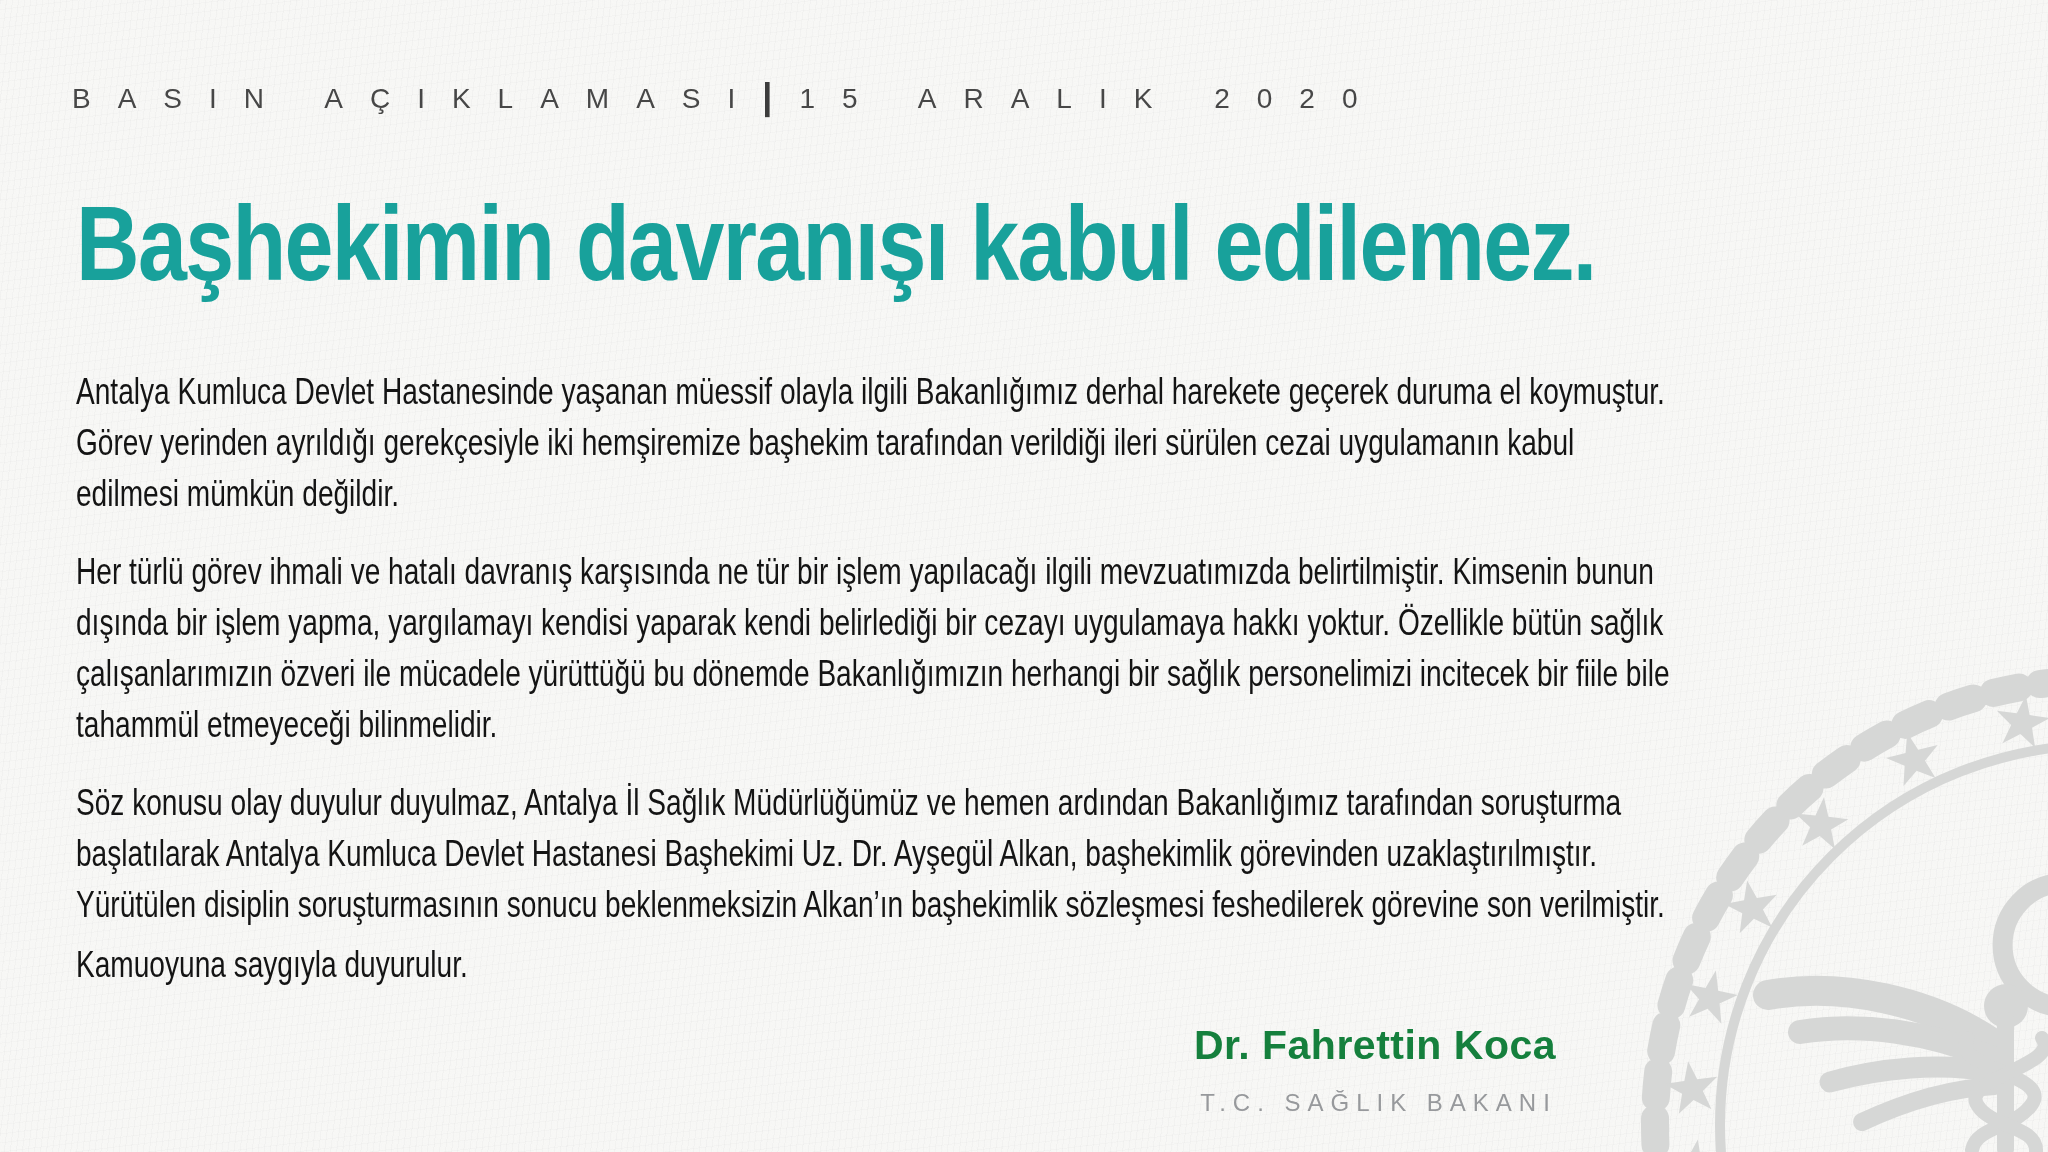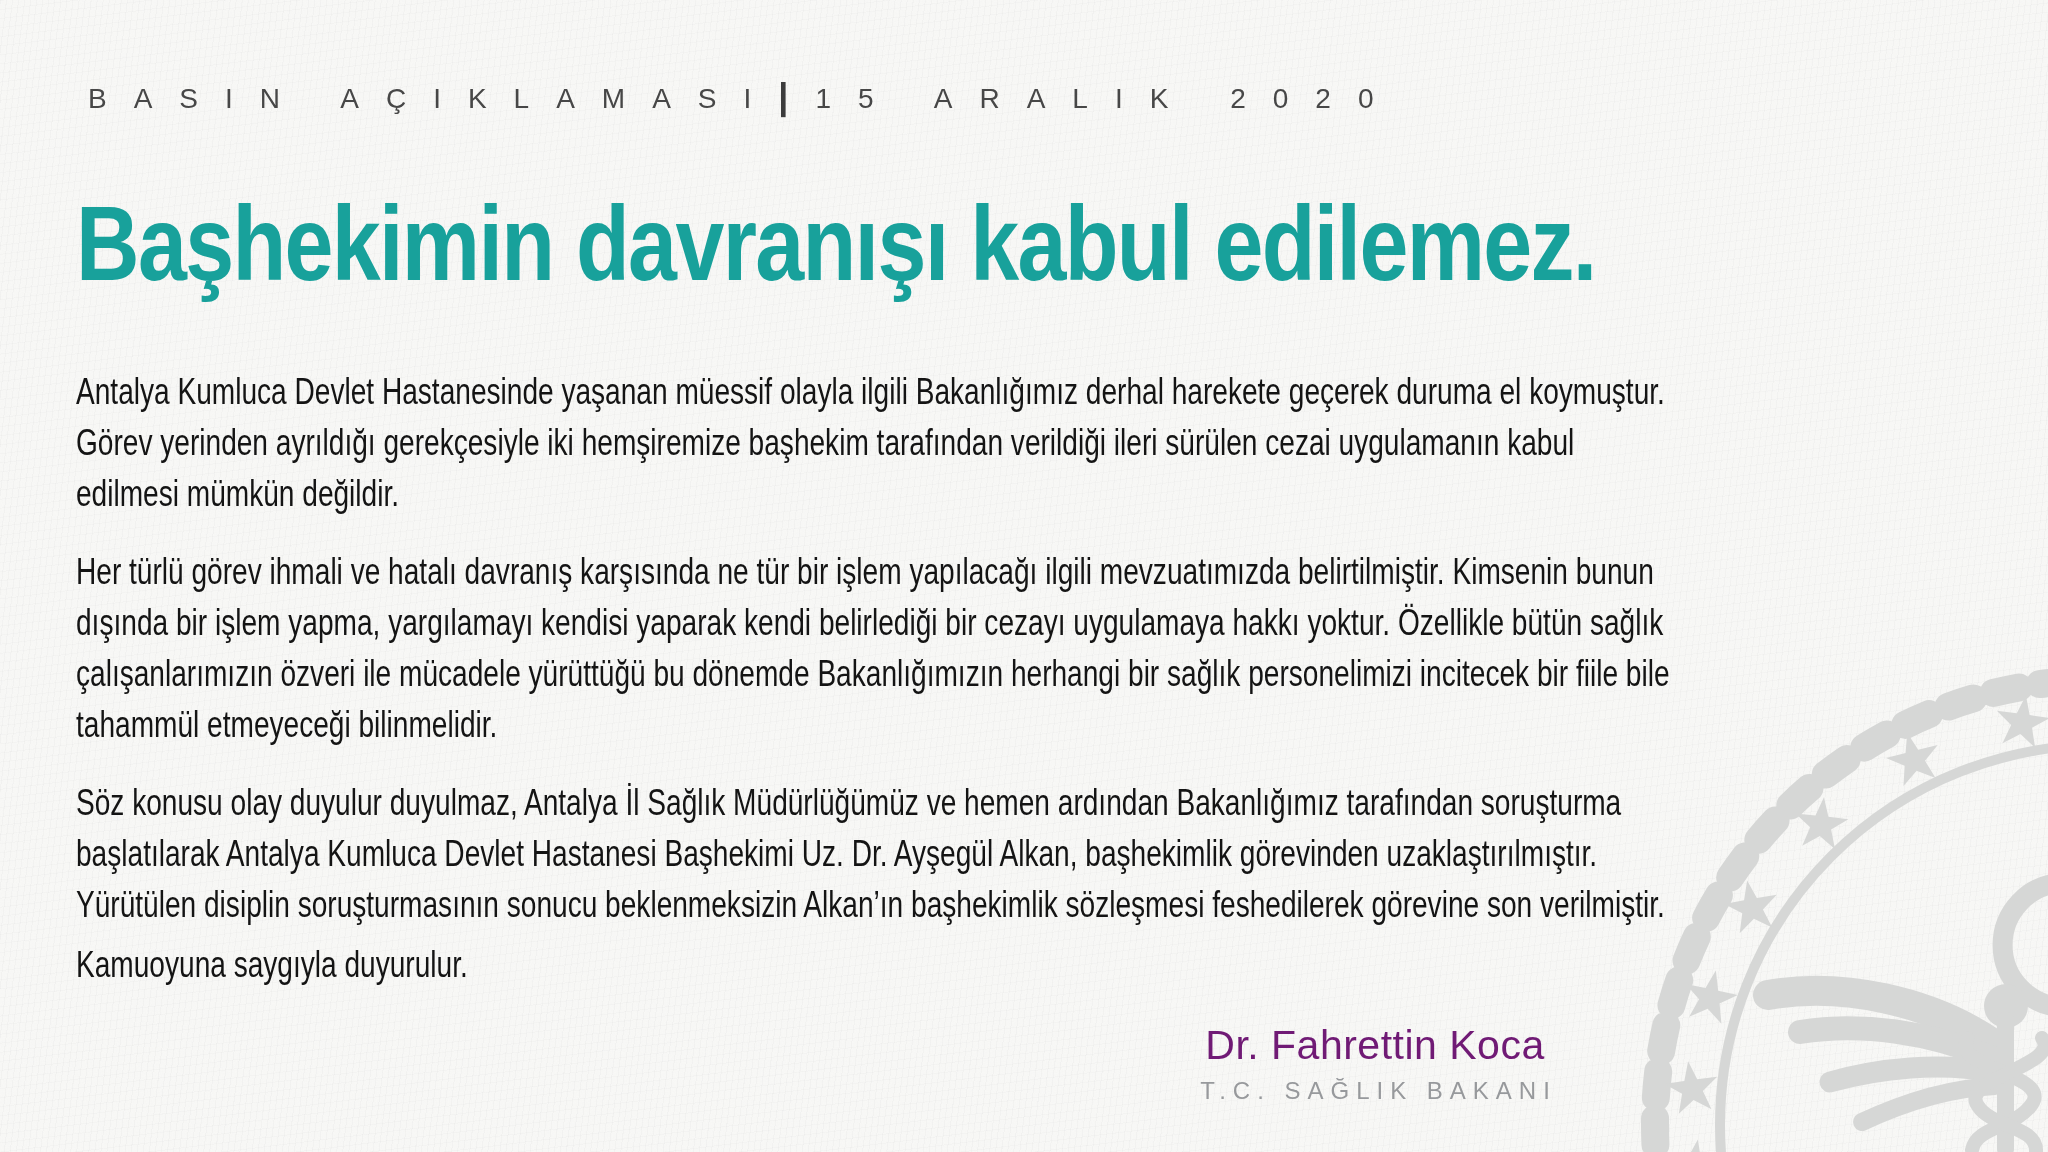--- a/index.html
+++ b/index.html
@@ -14,21 +14,21 @@
   .texture{
     position:absolute;inset:0;z-index:0;
     background:
       repeating-linear-gradient(97deg, rgba(125,125,130,0.045) 0 1px, rgba(0,0,0,0) 1px 6px),
       repeating-linear-gradient(173deg, rgba(125,125,130,0.03) 0 1px, rgba(0,0,0,0) 1px 9px);
   }
   .noise{position:absolute;inset:0;z-index:0;}
   .watermark{position:absolute;inset:0;z-index:1;}
   
   .kicker-row{
-    position:absolute;left:88px;top:78px;z-index:2;
+    position:absolute;left:72px;top:78px;z-index:2;
     display:flex;align-items:center;
     font-size:28px;letter-spacing:27px;color:#474747;
     white-space:nowrap;
   }
   .kicker-sep{font-weight:700;font-size:36px;letter-spacing:27px;color:#3c3c3c;transform:translateY(-2px);}
   
   .headline{
     position:absolute;left:76px;top:188px;z-index:2;
     font-size:106px;line-height:110px;font-weight:700;
     letter-spacing:-2px;color:#18a19b;
@@ -46,22 +46,22 @@
   }
   .para-1{top:366px;}
   .para-2{top:546px;}
   .para-3{top:777px;}
   .para-4{top:939px;}
   
   .signature{
     position:absolute;left:1135px;top:1022px;z-index:2;
     width:480px;text-align:center;
   }
-  .sig-name{font-size:41px;font-weight:400;color:#701a75;letter-spacing:0.5px;}
-  .sig-role{margin-top:8px;font-size:24px;color:#97999c;letter-spacing:7px;padding-left:7px;}
+  .sig-name{font-size:41px;font-weight:700;color:#15803d;letter-spacing:0.5px;}
+  .sig-role{margin-top:20px;font-size:24px;color:#97999c;letter-spacing:7px;padding-left:7px;}
 </style>
 </head>
 <body>
 
 <div class="canvas">
 
   <div class="texture"></div>
 
   <svg class="noise" width="2048" height="1152" aria-hidden="true">
     <filter id="paperNoise">

